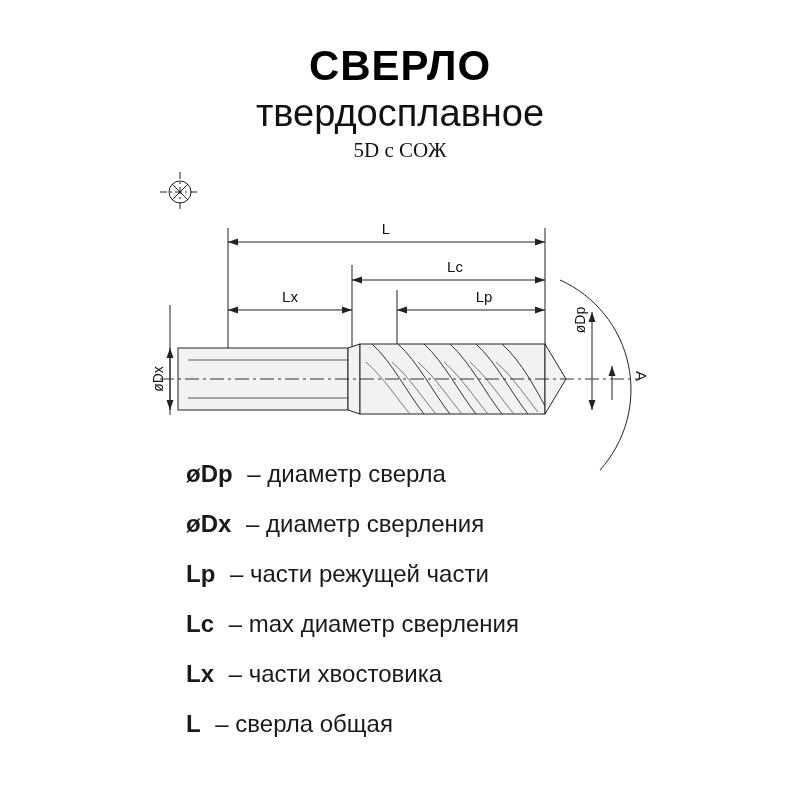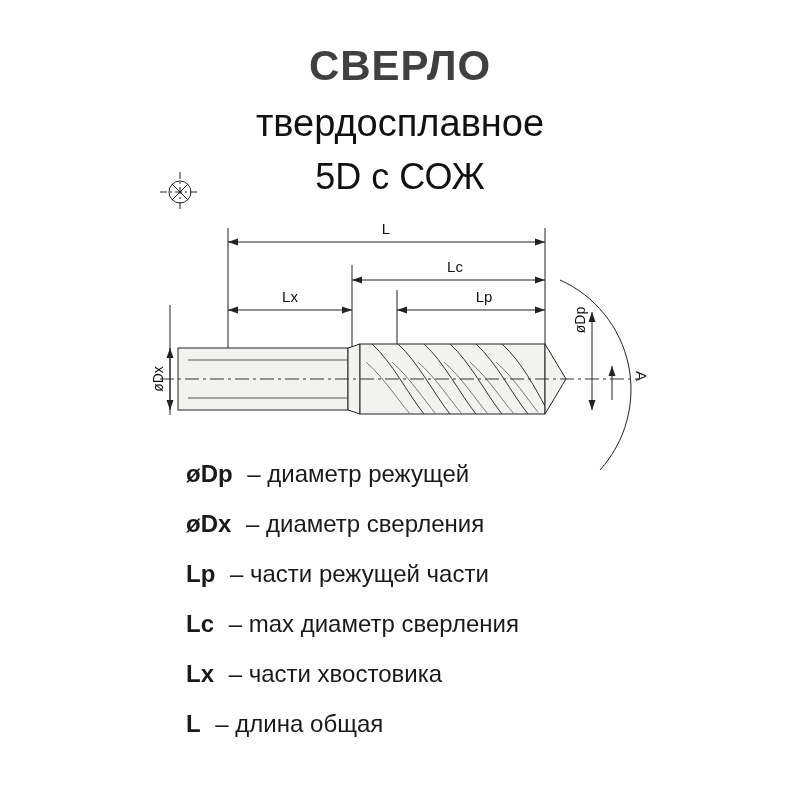--- a/index.html
+++ b/index.html
@@ -25,34 +25,35 @@
     position: absolute;
     top: 44px;
     left: 0;
     width: 800px;
     text-align: center;
   }
   .title-main {
     font-size: 42px;
     font-weight: bold;
     letter-spacing: 1px;
-    color: #404040;
+    color: #000000;
     line-height: 1.05;
   }
   .title-sub1 {
     font-size: 38px;
     color: #111111;
     line-height: 1.15;
-    margin-top: 14px;
+    margin-top: 4px;
   }
   .title-sub2 {
-    font-size: 36px;
+    font-size: 21px;
     color: #111111;
     line-height: 1.2;
-    margin-top: 9px;
+    margin-top: 2px;
+    font-family: Liberation Serif, serif;
   }
   
   .drawing {
     position: absolute;
     top: 170px;
     left: 0;
     width: 800px;
     height: 310px;
   }
   .drawing svg {
@@ -187,21 +188,21 @@
         </g>
 
       </g>
     </svg>
   </div>
 
   <div class="legend">
     <div class="legend-item">
       <span class="sym">øDp</span>
       <span class="dash"></span>
-      <span>– диаметр режущей</span>
+      <span>– диаметр сверла</span>
     </div>
     <div class="legend-item">
       <span class="sym">øDx</span>
       <span class="dash"></span>
       <span>– диаметр сверления</span>
     </div>
     <div class="legend-item">
       <span class="sym">Lp</span>
       <span class="dash"></span>
       <span>– части режущей части</span>
@@ -212,17 +213,17 @@
       <span>– max диаметр сверления</span>
     </div>
     <div class="legend-item">
       <span class="sym">Lx</span>
       <span class="dash"></span>
       <span>– части хвостовика</span>
     </div>
     <div class="legend-item">
       <span class="sym">L</span>
       <span class="dash"></span>
-      <span>– длина общая</span>
+      <span>– сверла общая</span>
     </div>
   </div>
 
 </div>
 
 </body></html>

